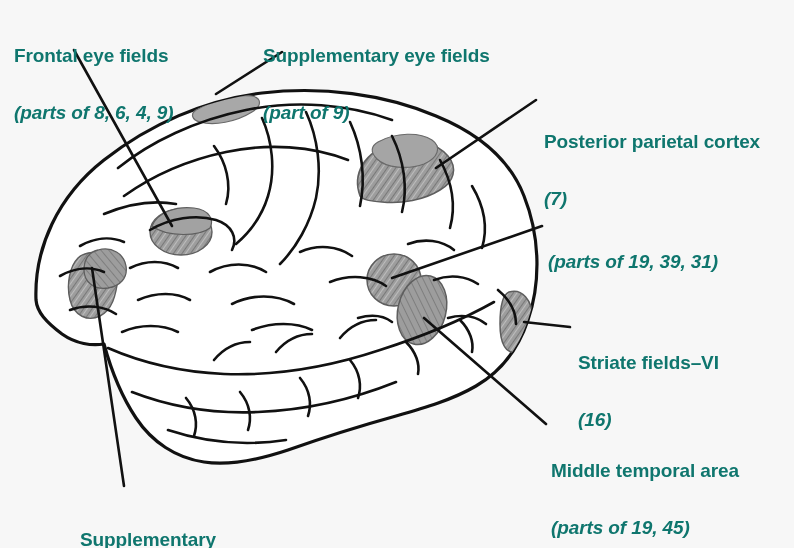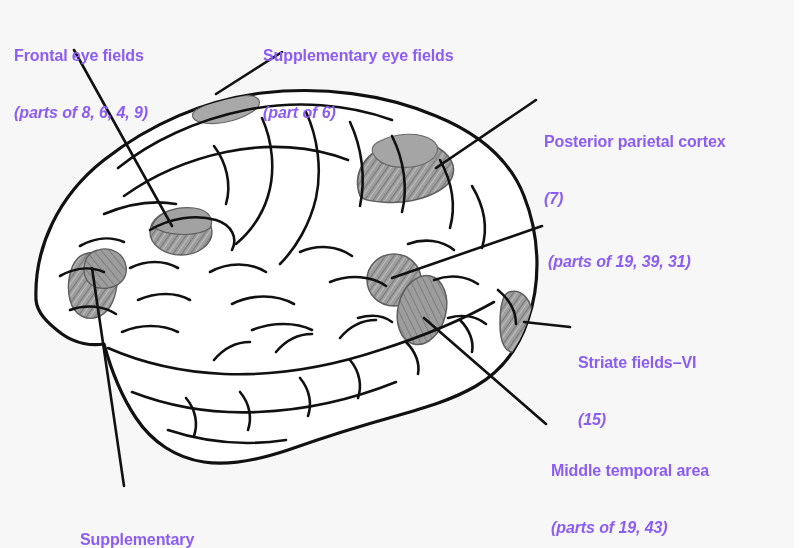--- a/index.html
+++ b/index.html
@@ -15,22 +15,22 @@
     background:#f7f7f7;
     box-sizing:border-box;
   }
   #figure::after{
     content:"";position:absolute;right:0;top:0;width:8px;height:548px;
     background:#ffffff;
   }
   svg.canvas{position:absolute;left:0;top:0;width:802px;height:548px;}
   .label{
     position:absolute;
-    color:#8b5cf6;
-    font-size:16px;
+    color:#0f766e;
+    font-size:19px;
     line-height:19px;
     font-weight:600;
     letter-spacing:-0.1px;
     white-space:pre;
   }
   .label .sub{font-weight:600;font-style:italic;}
 </style>
 </head>
 <body>
 
@@ -192,40 +192,40 @@
     </g>
   </svg>
 
   <div class="label" style="left:14px;top:8px;">
     <div>Frontal eye fields</div>
     <div class="sub">(parts of 8, 6, 4, 9)</div>
   </div>
 
   <div class="label" style="left:243px;top:8px;margin-left:20px;">
     <div>Supplementary eye fields</div>
-    <div class="sub">(part of 6)</div>
+    <div class="sub">(part of 9)</div>
   </div>
 
   <div class="label" style="left:544px;top:94px;">
     <div>Posterior parietal cortex</div>
     <div class="sub">(7)</div>
   </div>
 
   <div class="label" style="left:548px;top:214px;">
     <div class="sub">(parts of 19, 39, 31)</div>
   </div>
 
   <div class="label" style="left:578px;top:315px;">
     <div>Striate fields–VI</div>
-    <div class="sub">(15)</div>
+    <div class="sub">(16)</div>
   </div>
 
   <div class="label" style="left:551px;top:423px;">
     <div>Middle temporal area</div>
-    <div class="sub">(parts of 19, 43)</div>
+    <div class="sub">(parts of 19, 45)</div>
   </div>
 
   <div class="label" style="left:80px;top:492px;">
     <div>Supplementary</div>
     
   </div>
 
 </div>
 
 </body></html>

